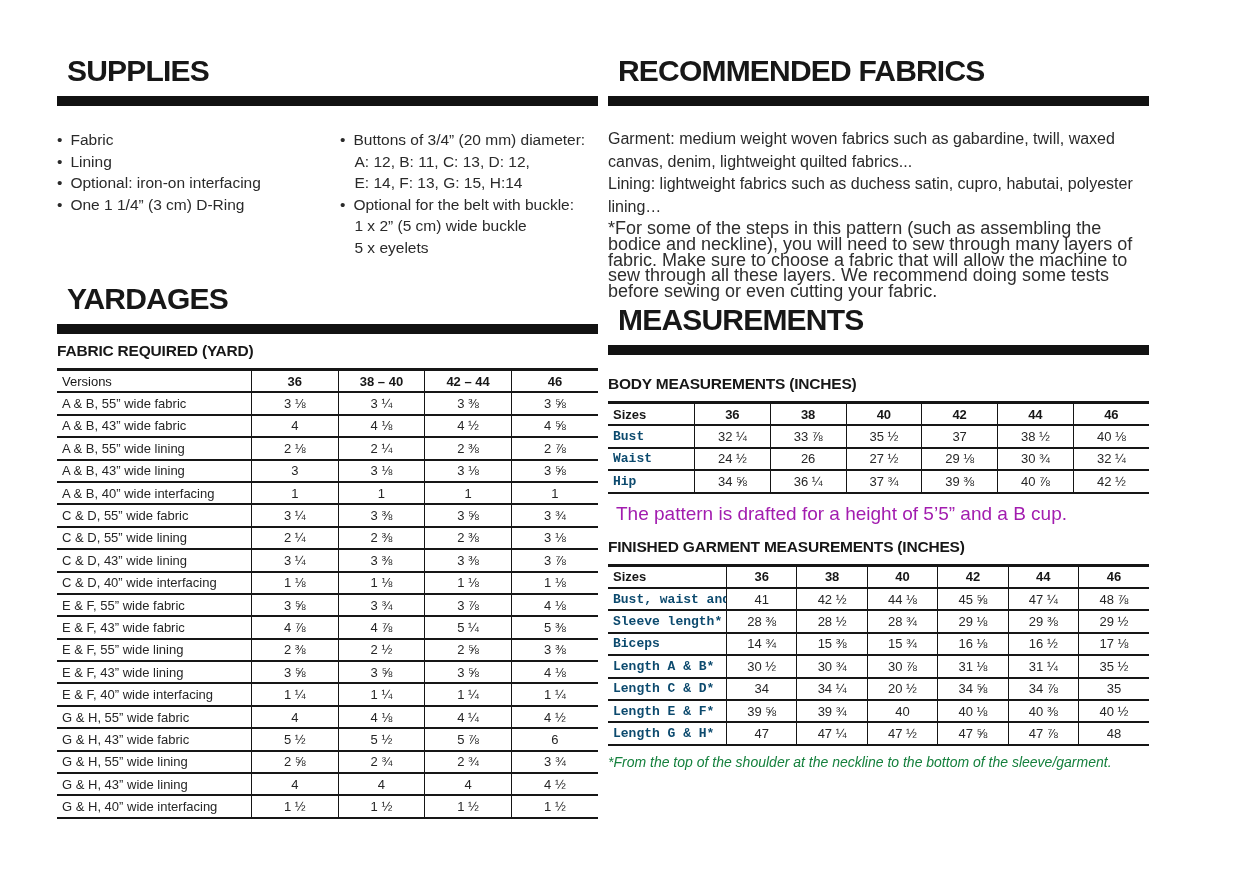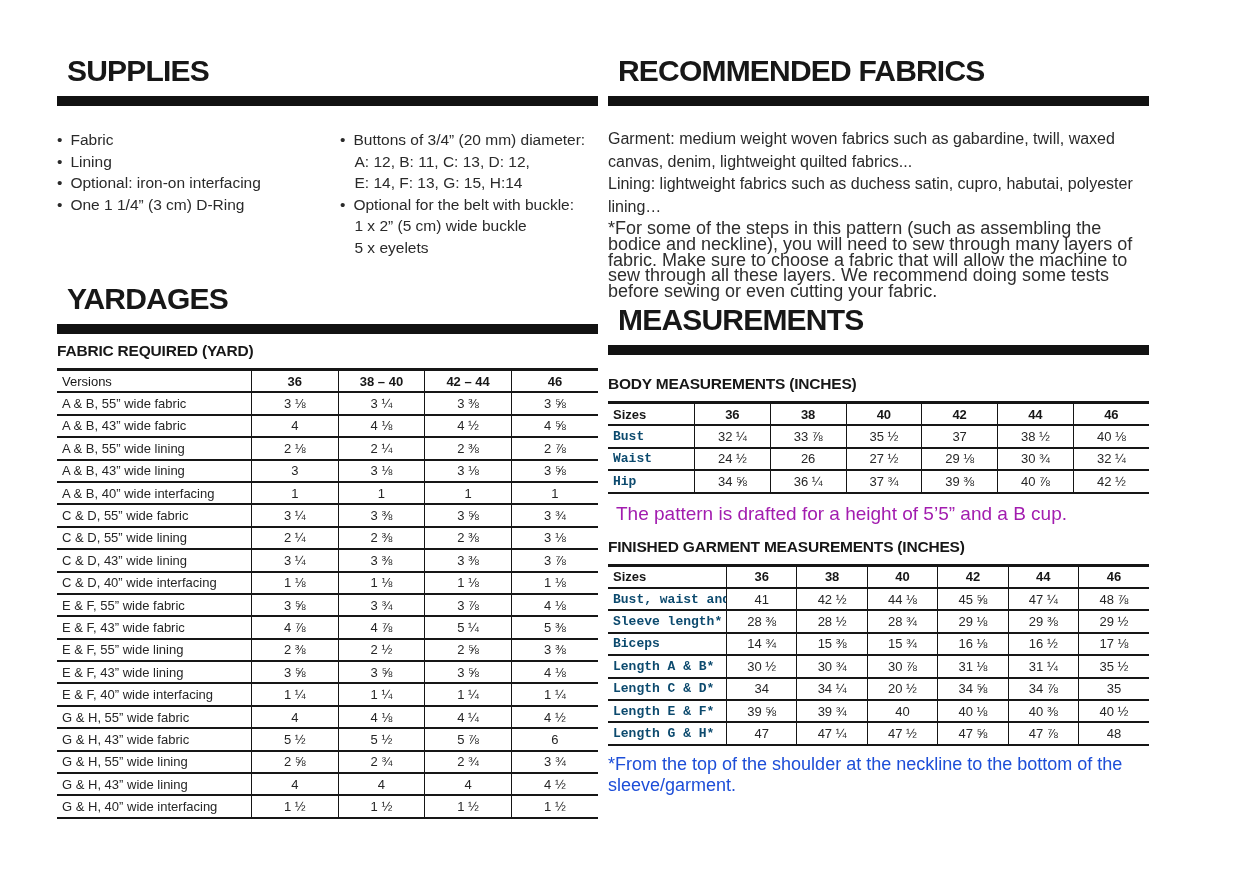--- a/index.html
+++ b/index.html
@@ -39,21 +39,21 @@
   .tbl-yard td, .tbl-yard th{height:20.4px;}
   .tbl-body th:first-child, .tbl-body td:first-child{width:78px;}
   .tbl-body td:first-child, .tbl-fin td:first-child{font-weight:bold;color:#0c4a6e;font-family:Liberation Mono, monospace;}
   .tbl-body td, .tbl-body th{height:21.5px;}
   .tbl-fin th:first-child, .tbl-fin td:first-child{width:110px;}
   .tbl-fin td, .tbl-fin th{height:21.2px;}
 
   .fab-par{margin:22px 0 0 0;font-size:16px;line-height:22.5px;color:#2a2a2a;}
   .fab-note{margin:3px 0 0 0;font-size:18px;line-height:15.8px;color:#2e2e2e;}
   .tbl-note{margin:9px 0 0 8px;font-size:19px;color:#a21caf;}
-  .fin-note{margin:8px 0 0 0;font-size:18px;color:#1d4ed8;}
+  .fin-note{margin:8px 0 0 0;font-size:14px;color:#15803d;font-style:italic;}
 </style>
 </head>
 <body>
 
 <div class="page">
 
   <div class="col col-left">
 
     <section>
       <h1 class="sec-title">SUPPLIES</h1>

